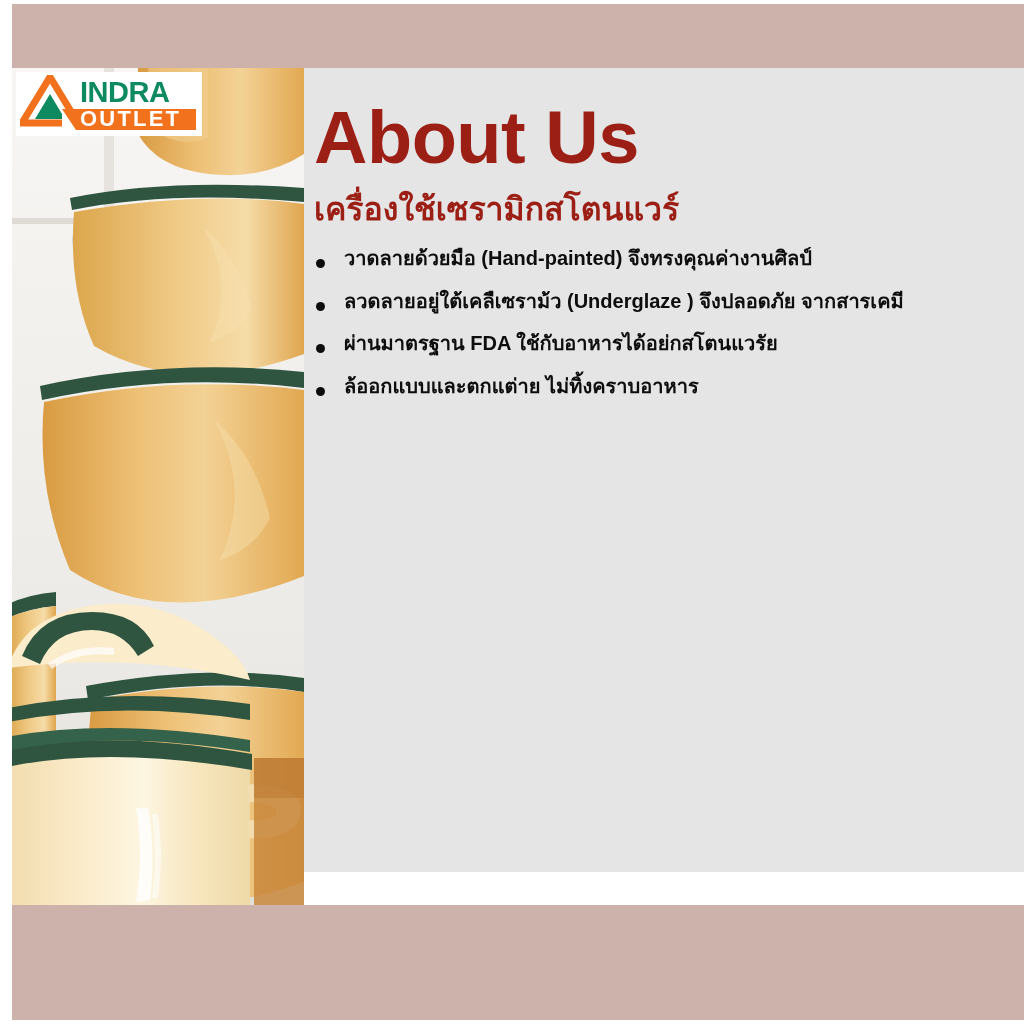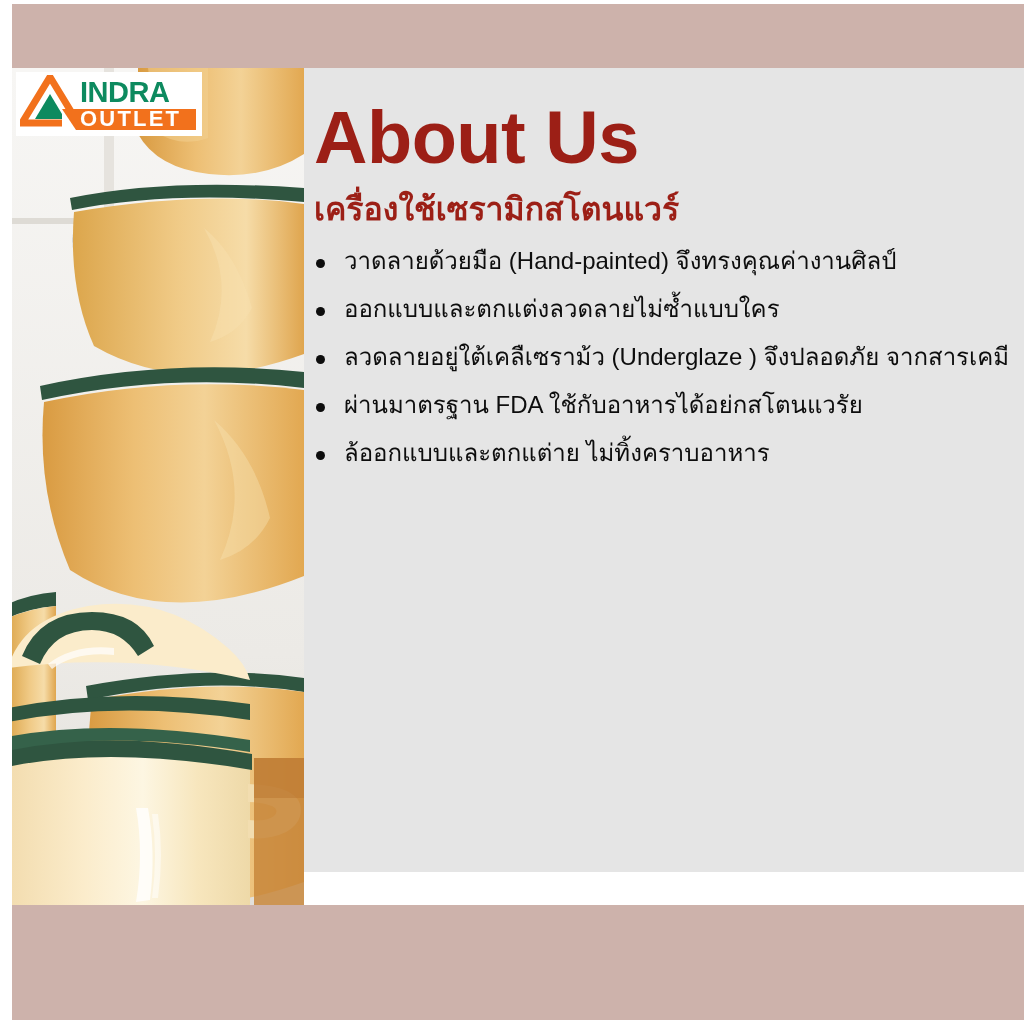--- a/index.html
+++ b/index.html
@@ -100,24 +100,25 @@
   }
 
   ul#bullets {
     list-style: none;
     margin: 0;
     padding: 0;
   }
   ul#bullets li {
     position: relative;
     color: #0d0d0d;
-    font-size: 24px;
+    font-size: 20px;
     line-height: 1.33;
     padding-left: 36px;
     margin-bottom: 16px;
+    font-weight: bold;
   }
   ul#bullets li .dot {
     position: absolute;
     left: 8px;
     top: 14px;
     width: 9px;
     height: 9px;
     border-radius: 50%;
     background: #0d0d0d;
   }
@@ -224,24 +225,20 @@
 
     <h2 id="subtitle">เครื่องใช้เซรามิกสโตนแวร์</h2>
 
     <ul id="bullets">
       <li>
         <span class="dot"></span>
         <span>วาดลายด้วยมือ (Hand-painted) จึงทรงคุณค่างานศิลป์</span>
       </li>
       <li>
         <span class="dot"></span>
-        <span>ออกแบบและตกแต่งลวดลายไม่ซ้ำแบบใคร</span>
-      </li>
-      <li>
-        <span class="dot"></span>
         <span>ลวดลายอยู่ใต้เคลืเซราม้ว (Underglaze ) จึงปลอดภัย  จากสารเคมี</span>
       </li>
       <li>
         <span class="dot"></span>
         <span>ผ่านมาตรฐาน FDA ใช้กับอาหารได้อย่กสโตนแวรัย</span>
       </li>
       <li>
         <span class="dot"></span>
         <span>ล้ออกแบบและตกแต่าย ไม่ทิ้งคราบอาหาร</span>
       </li>

